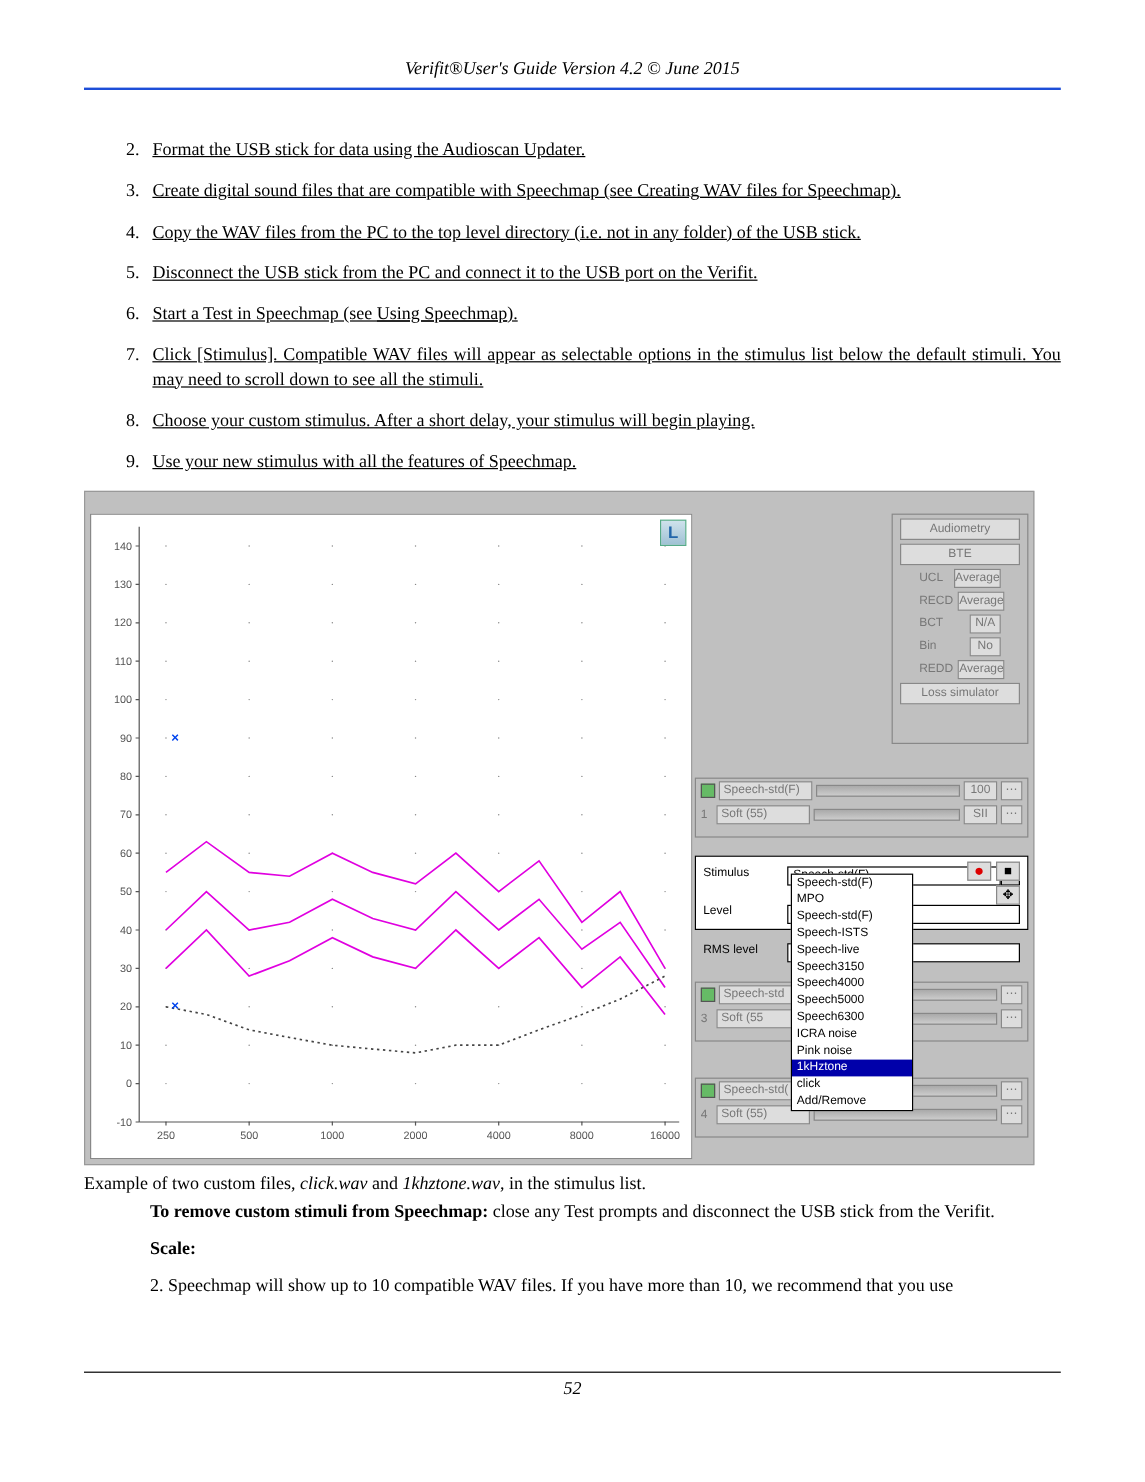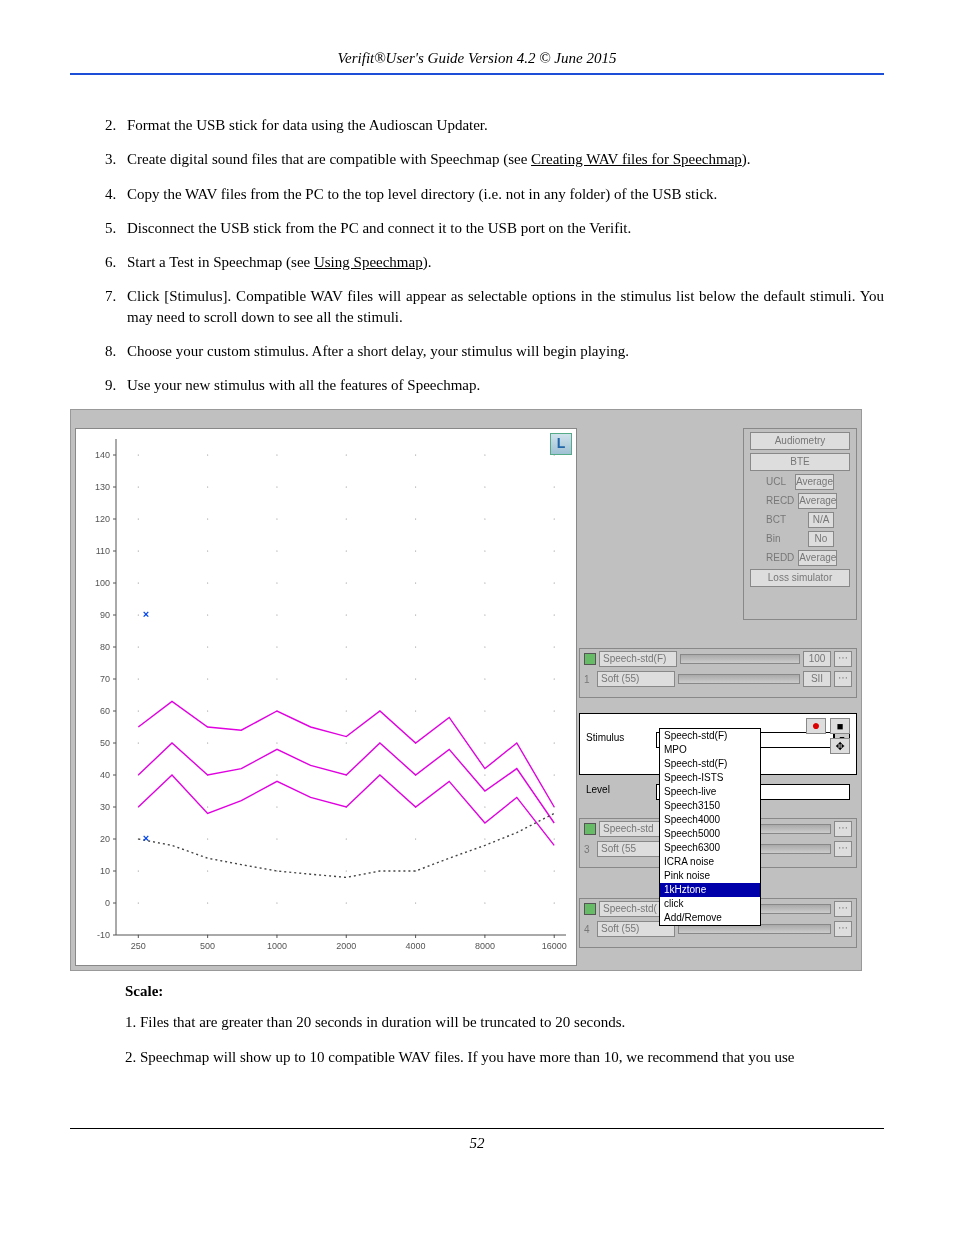--- a/index.html
+++ b/index.html
@@ -31,20 +31,21 @@
     margin-bottom: 14px;
     line-height: 1.35;
   }
   .ol-num {
     width: 22px;
     flex-shrink: 0;
   }
   .ol-text {
     flex: 1;
     text-align: justify;
+    text-decoration: underline;
   }
   .ul {
     text-decoration: underline;
   }
   .screenshot {
     border: 1px solid #999;
     background: #c0c0c0;
     width: 790px;
     height: 560px;
     margin: 10px 0 8px 0;
@@ -142,21 +143,21 @@
     background: #fff;
     border: 1px solid #000;
     font-size: 10px;
     z-index: 10;
   }
   .dropdown div { padding: 0 4px; line-height: 14px; }
   .dropdown .active { background: #00a; color: #fff; }
   .stim-kv {
     display: flex;
     font-size: 10px;
-    padding: 18px 6px;
+    padding: 8px 6px;
     color: #000;
   }
   .stim-kv .k { width: 70px; }
   .stim-kv .v { flex:1; background:#fff; border:1px solid #000; padding:0 4px; height:14px; line-height:14px; }
   .stim-kv .caret { width:14px; background:#ccc; border:1px solid #000; text-align:center; }
   .icon-box { width:18px; height:14px; background:#ddd; border:1px solid #888; text-align:center; line-height:14px; }
   .red-dot { color:#d00; font-size:14px; line-height:12px; }
   .caption {
     font-size: 15px;
     margin: 6px 0 4px 0;
@@ -517,18 +518,19 @@
               <div class="slider"></div>
               <div class="dots">⋯</div>
             </div>
           </div>
 
         <div class="cursor-arrow" style="left:158px; top:472px">↖</div>
       </div>
     </div>
   </div>
 
+  <div class="caption" id="caption">Example of two custom files, <em>click.wav</em> and <em>1khztone.wav</em>, in the stimulus list.</div>
+  <div class="indent" id="remove"><strong>To remove custom stimuli from Speechmap:</strong> close any Test prompts and disconnect the USB stick from the Verifit.</div>
   <div class="indent bold" style="margin-top:10px;margin-bottom:10px">Scale:</div>
-  <div class="indent" style="margin-bottom:14px">1. Files that are greater than 20 seconds in duration will be truncated to 20 seconds.</div>
   <div class="indent">2. Speechmap will show up to 10 compatible WAV files. If you have more than 10, we recommend that you use</div>
 
   <div class="footer">52</div>
 </div>
 
 </body></html>

